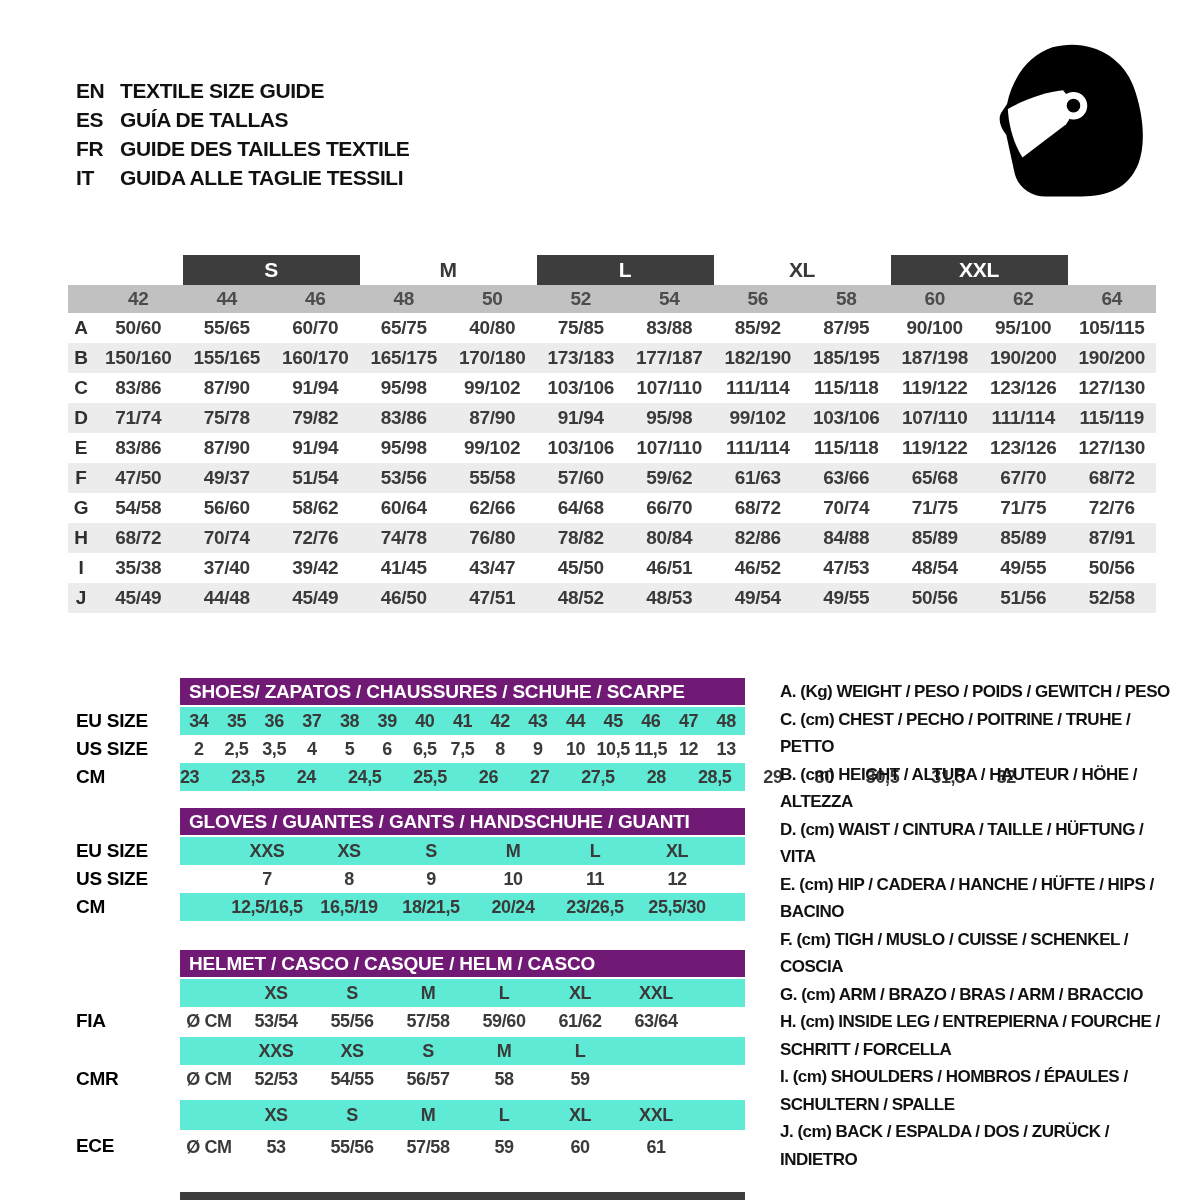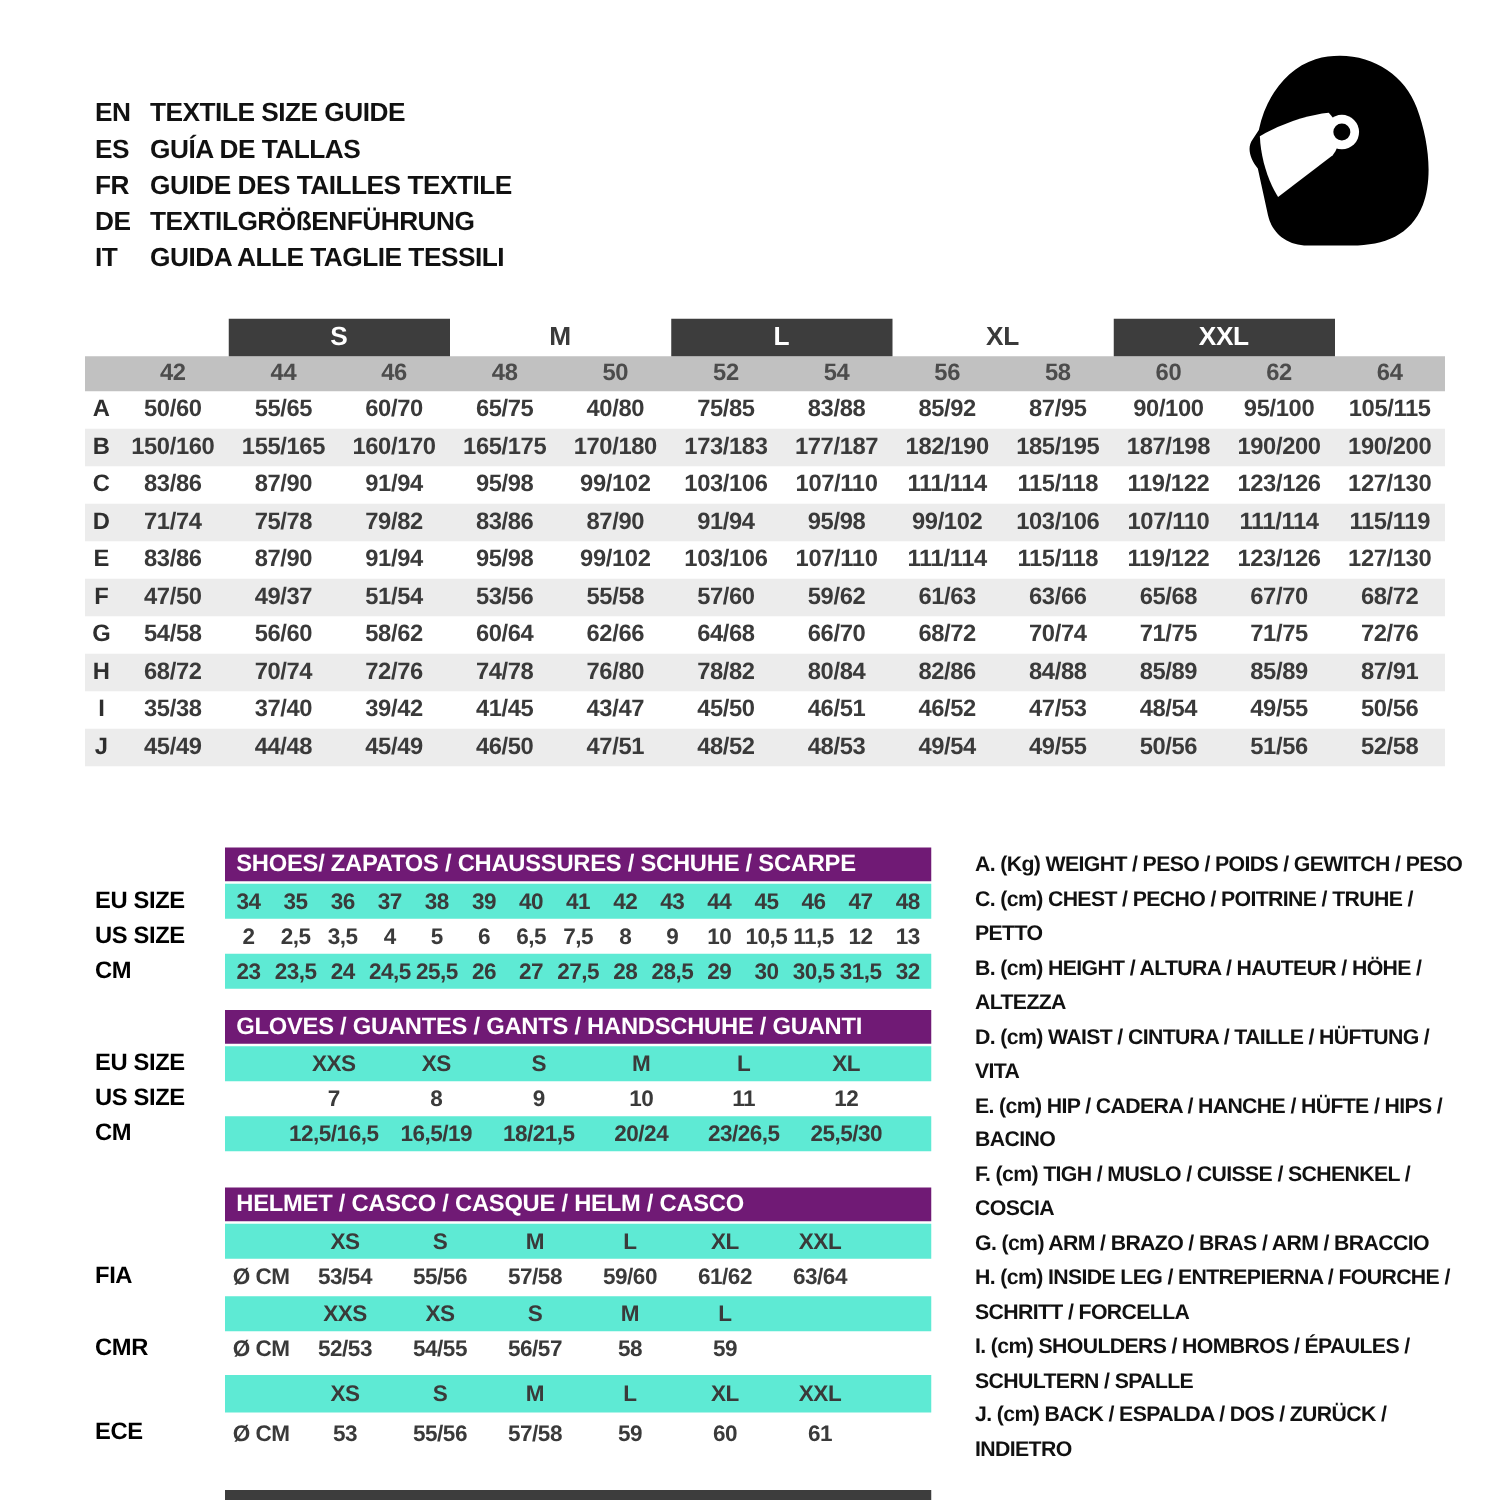--- a/index.html
+++ b/index.html
@@ -51,24 +51,20 @@
       <div class="lang-code">EN</div>
       <div>TEXTILE SIZE GUIDE</div>
     </div>
     <div class="lang-row">
       <div class="lang-code">ES</div>
       <div>GUÍA DE TALLAS</div>
     </div>
     <div class="lang-row">
       <div class="lang-code">FR</div>
       <div>GUIDE DES TAILLES TEXTILE</div>
-    </div>
-    <div class="lang-row">
-      <div class="lang-code">DE</div>
-      <div>TEXTILGRÖßENFÜHRUNG</div>
     </div>
     <div class="lang-row">
       <div class="lang-code">IT</div>
       <div>GUIDA ALLE TAGLIE TESSILI</div>
     </div>
   </div>
 
 <div class="helmet-icon">
   <svg viewBox="0 0 100 100" width="168" height="162">
     <path fill="#000000" d="M41 7 C63 1 84 12 91 31 C97 47 99 66 94 79 C88 94 75 99 59 99 L37 99 C27 99 19.5 93 17.5 84 L12.5 61 C8.5 56 7 50.5 10 46.5 L13 42 C16.5 25 27 11.5 41 7 Z"></path>
@@ -284,21 +280,21 @@
       <div class="cellc">7,5</div>
       <div class="cellc">8</div>
       <div class="cellc">9</div>
       <div class="cellc">10</div>
       <div class="cellc">10,5</div>
       <div class="cellc">11,5</div>
       <div class="cellc">12</div>
       <div class="cellc">13</div>
     </div>
     <div class="side-label" style="top: 735px;">US SIZE</div>
-    <div class="sec-row shoes-grid shaded" style="top: 763px;">
+    <div class="sec-row shoes-grid shaded" style="top: 763px; gap: 32px;">
       <div class="cellc">23</div>
       <div class="cellc">23,5</div>
       <div class="cellc">24</div>
       <div class="cellc">24,5</div>
       <div class="cellc">25,5</div>
       <div class="cellc">26</div>
       <div class="cellc">27</div>
       <div class="cellc">27,5</div>
       <div class="cellc">28</div>
       <div class="cellc">28,5</div>

